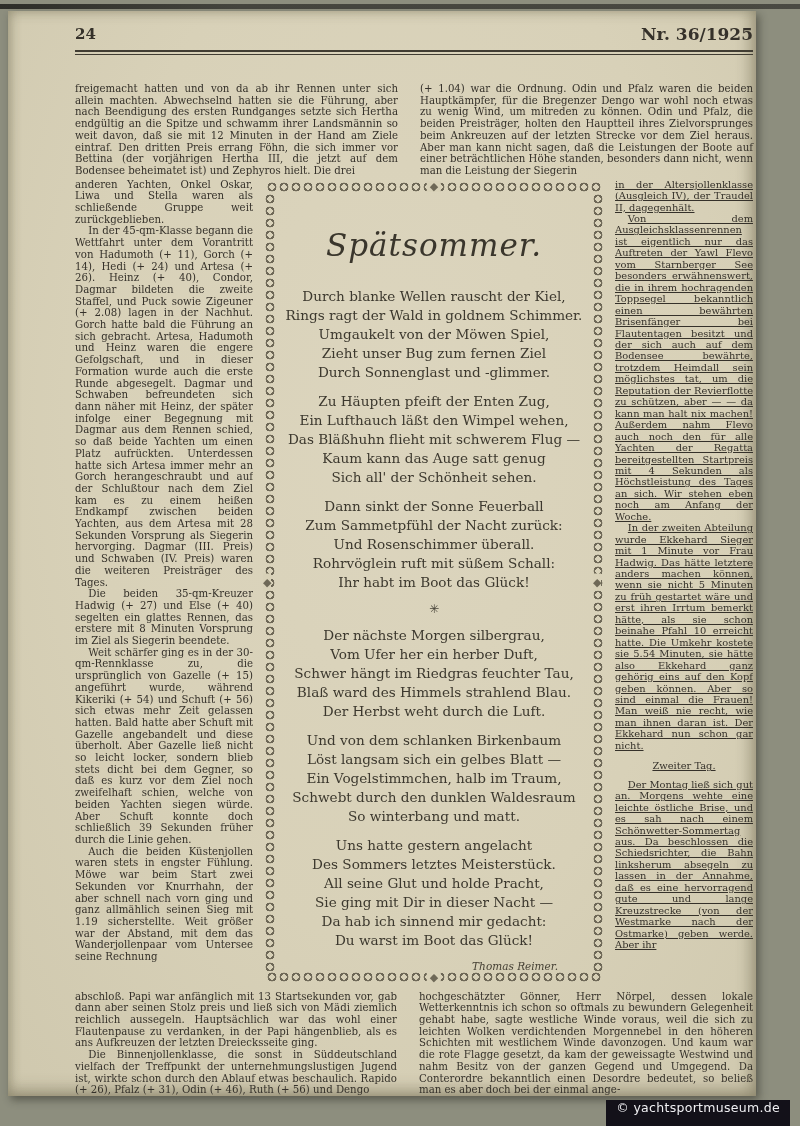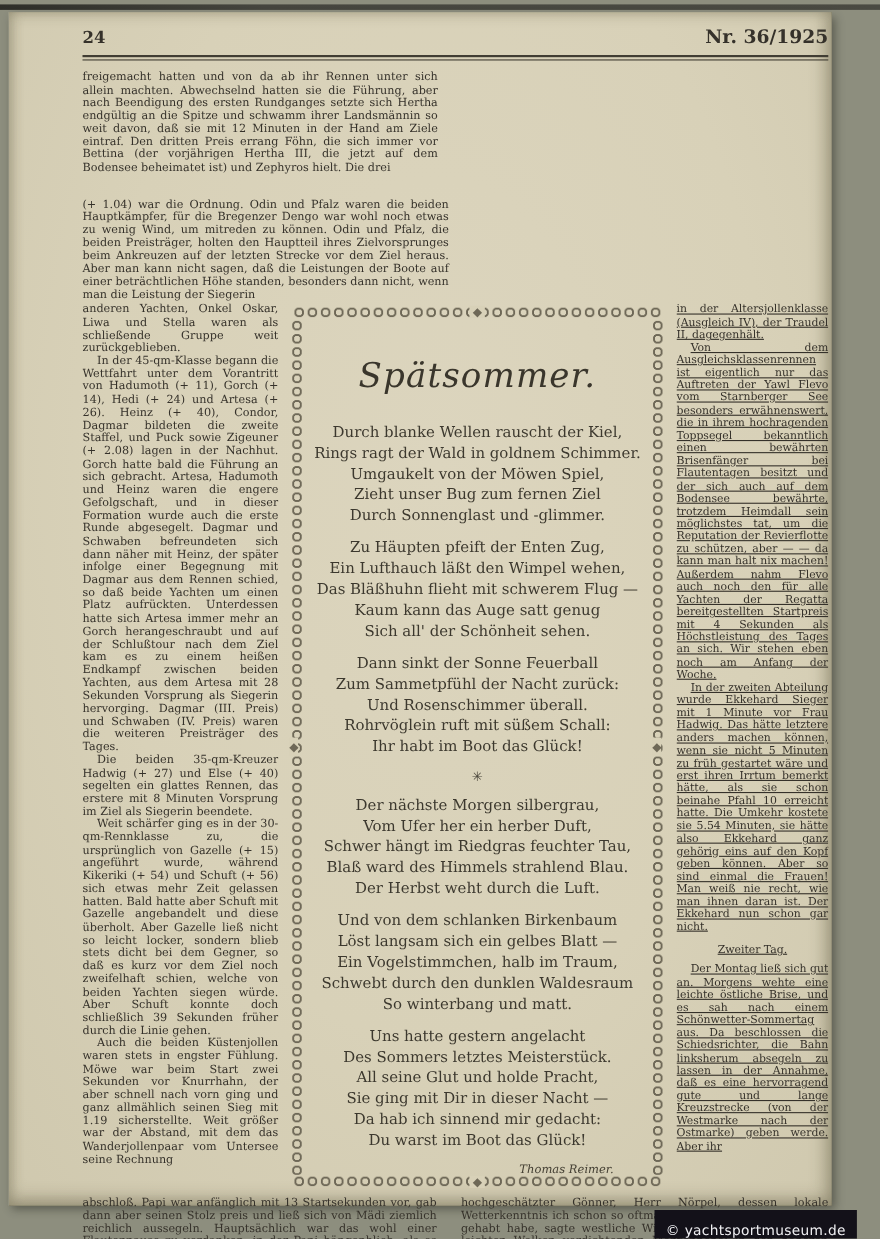--- a/index.html
+++ b/index.html
@@ -31,21 +31,21 @@
   .rule-thin  { height: 1px; background: #413d33; margin-top: 2px; }
 
   
   .p {
     margin: 0; text-align: justify; hyphens: auto;
     font-size: 10.2px; line-height: 11.7px;
   }
   .indent { text-indent: 1.3em; }
   .noindent { text-indent: 0; }
 
-  .band-top { margin-top: 10px; display: flex; gap: 22px; flex-direction: column; }
+  .band-top { margin-top: 28px; display: flex; gap: 22px; }
   .band-top .colA { width: 323px; }
   .band-top .colB { width: 333px; }
 
   .band-mid { margin-top: 2px; display: flex; gap: 9px; height: 806px; }
   .mid-left  { width: 178px; height: 100%; overflow: hidden; }
   .mid-right { width: 138px; height: 100%; overflow: hidden; }
   .mid-right .p { font-size: 9.9px; line-height: 11.45px; text-decoration: underline; }
 
   .band-bottom { margin-top: 6px; display: flex; gap: 22px; }
   .band-bottom .colA { width: 322px; }
@@ -89,23 +89,23 @@
     margin-bottom: 10px;
   }
   .poem-star { font-size: 12px; color: #4a463b; margin: 8px 0 10px; font-family: "DejaVu Sans", sans-serif; }
   .poem-author {
     text-align: right; font-style: italic; font-size: 10.5px;
     color: #454034; padding-right: 26px; margin-top: 2px;
   }
 
   
   .watermark {
-    position: absolute; right: 21px; bottom: 0; height: 26px;
+    position: absolute; right: 10px; bottom: 0; height: 26px;
     background: #131119; color: #f0f0f3;
-    display: flex; align-items: flex-end; padding: 0 10px;
+    display: flex; align-items: flex-start; padding: 0 10px;
     font-family: "DejaVu Sans", "Liberation Sans", sans-serif;
     font-size: 12.5px; letter-spacing: .3px;
   }
 </style>
 </head>
 <body>
 
 <div class="scan-top-line"></div>
 
 <div class="page">

